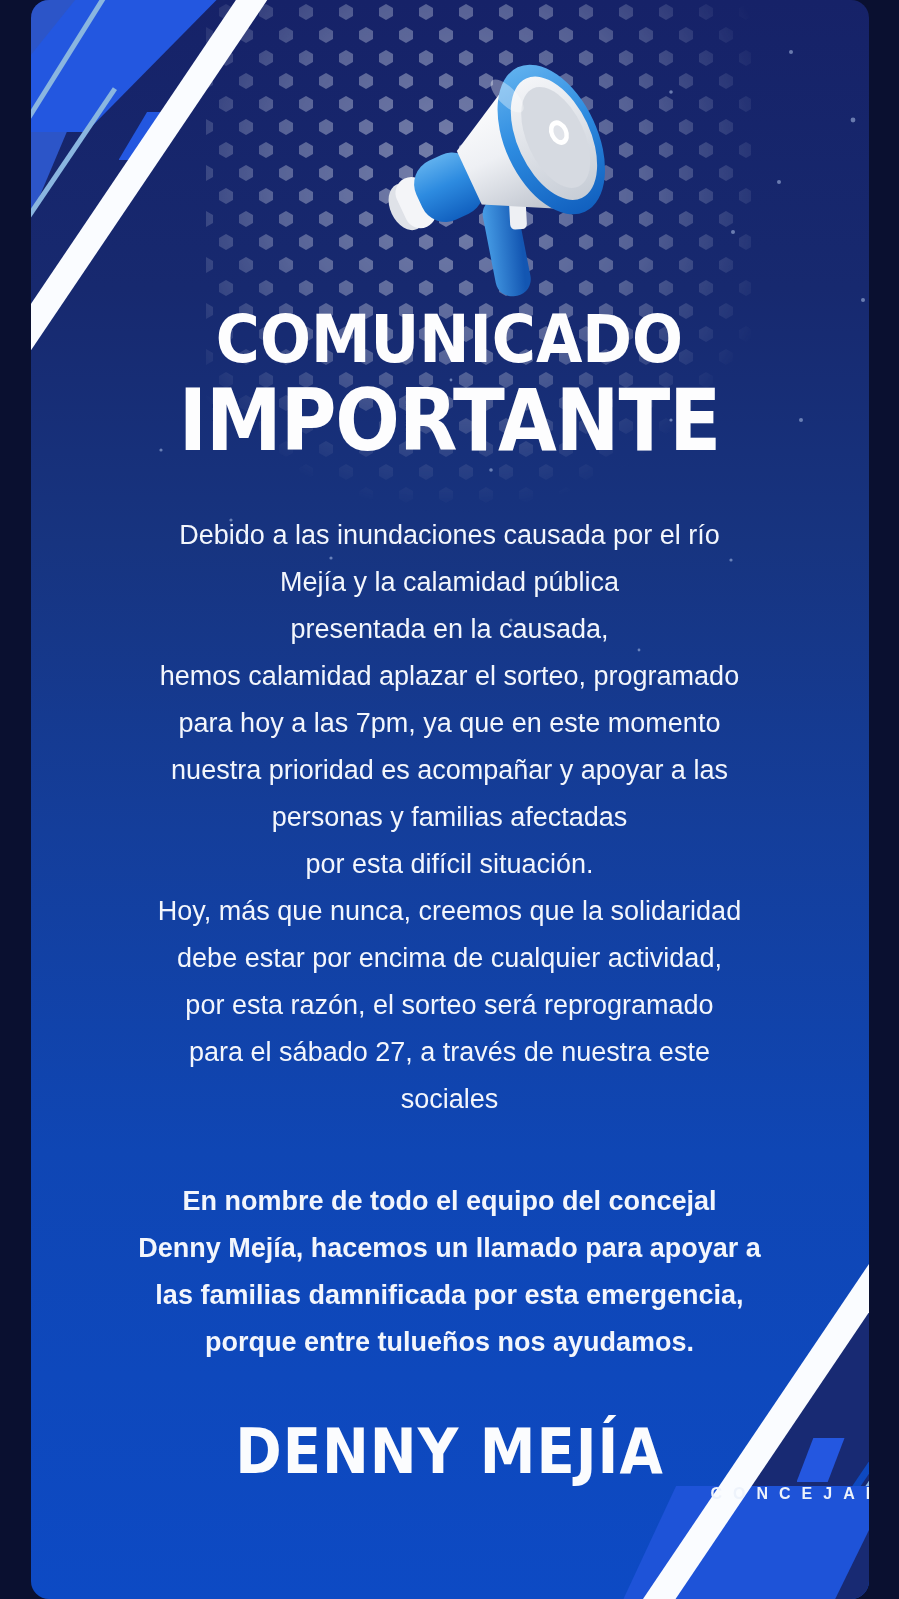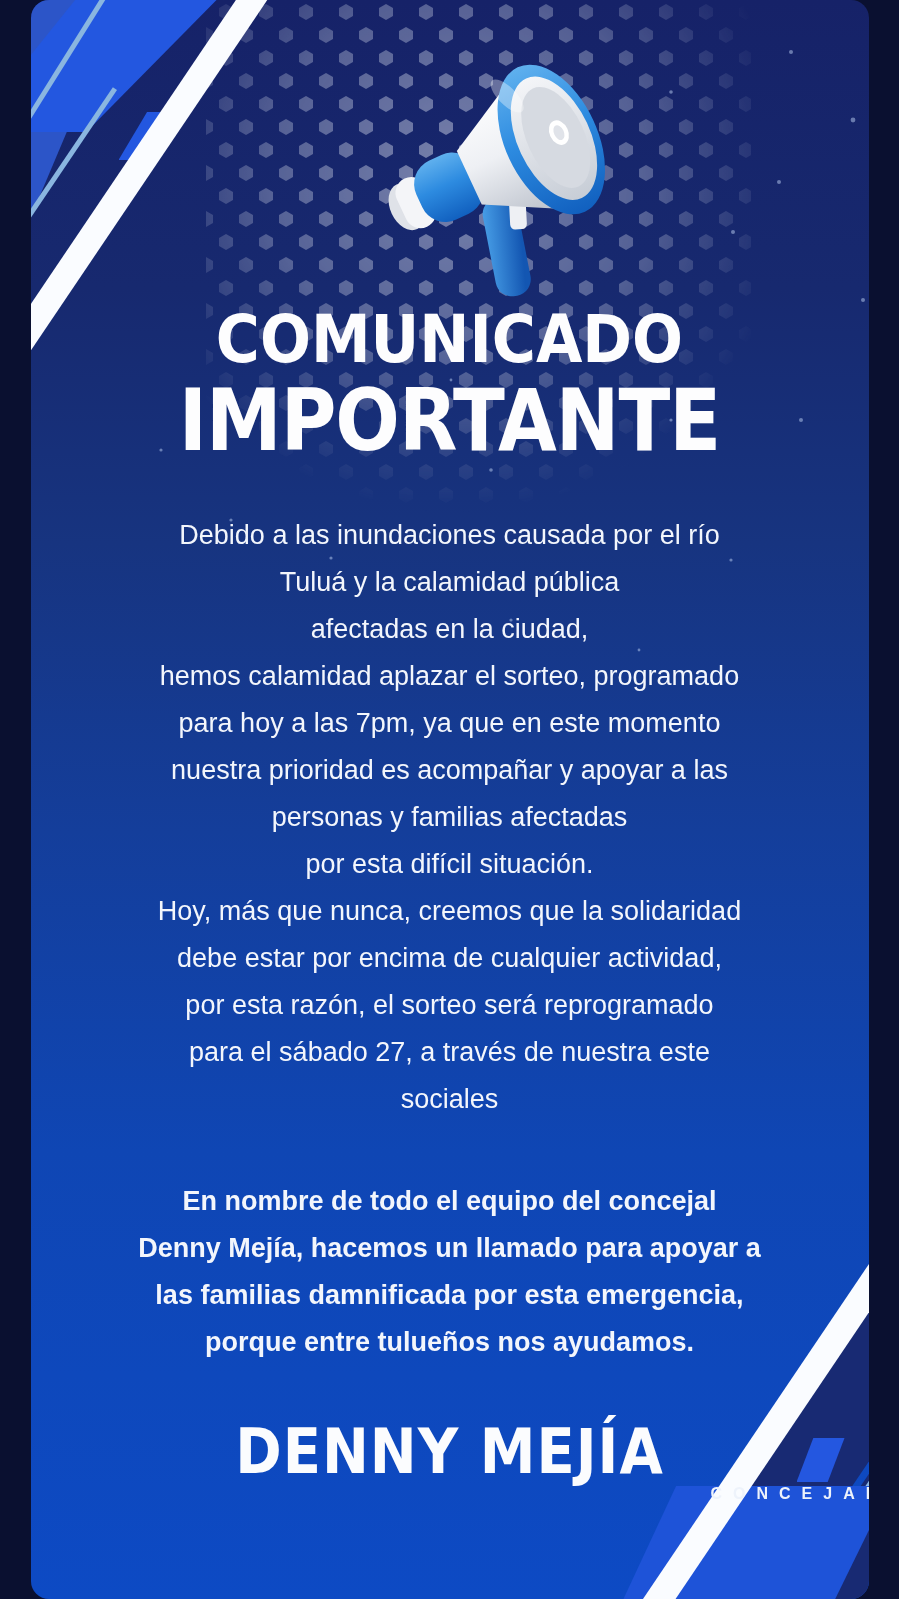--- a/index.html
+++ b/index.html
@@ -161,22 +161,22 @@
       <ellipse cx="208" cy="157" rx="5" ry="8" fill="#e0e3e9"></ellipse>
       <ellipse cx="176" cy="101" rx="9" ry="22" fill="#ffffff" opacity="0.35" transform="rotate(-20 176 101)"></ellipse>
     </g>
   </svg>
 
   <div class="title-line1">COMUNICADO</div>
   <div class="title-line2">IMPORTANTE</div>
 
   <div class="body-block body-1">
       <div>Debido a las inundaciones causada por el río</div>
-      <div>Tuluá y la calamidad pública</div>
-      <div>afectadas en la ciudad,</div>
+      <div>Mejía y la calamidad pública</div>
+      <div>presentada en la causada,</div>
       <div>hemos calamidad aplazar el sorteo, programado</div>
       <div>para hoy a las 7pm, ya que en este momento</div>
       <div>nuestra prioridad es acompañar y apoyar a las</div>
       <div>personas y familias afectadas</div>
       <div>por esta difícil situación.</div>
       <div>Hoy, más que nunca, creemos que la solidaridad</div>
       <div>debe estar por encima de cualquier actividad,</div>
       <div>por esta razón, el sorteo será reprogramado</div>
       <div>para el sábado 27, a través de nuestra este</div>
       <div>sociales</div>

